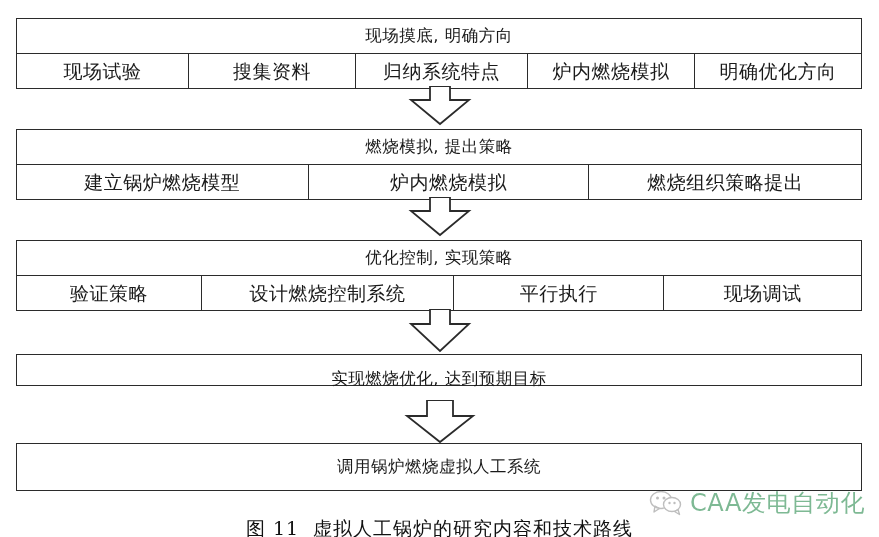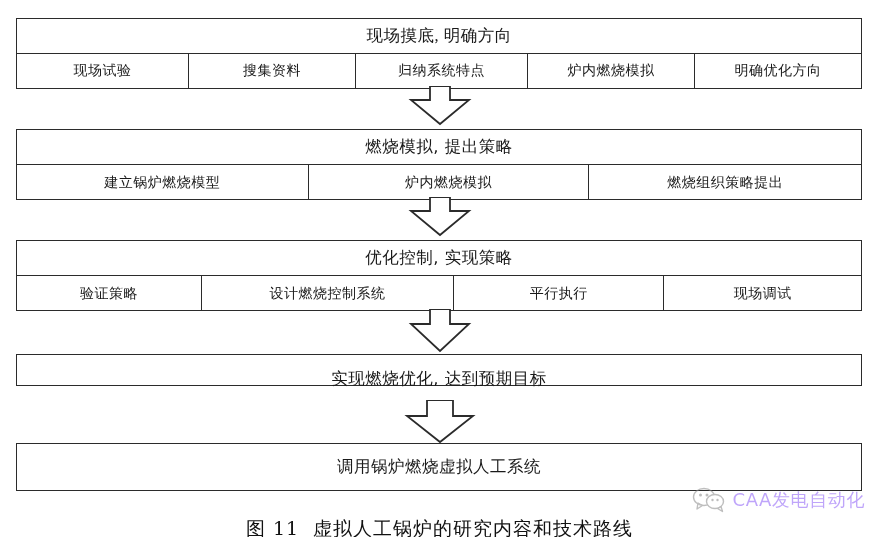--- a/index.html
+++ b/index.html
@@ -48,32 +48,32 @@
     display: flex;
     border-top: 1.6px solid #2b2b2b;
     height: 34px;
   }
 
   .stage-cell {
     flex: 1 1 0;
     border-right: 1.4px solid #2b2b2b;
     text-align: center;
     line-height: 34px;
-    font-size: 14px;
+    font-size: 19px;
     letter-spacing: 0.5px;
     white-space: nowrap;
     overflow: hidden;
     box-sizing: border-box;
   }
   .stage-cell:last-child {
     border-right: none;
   }
 
   
-  #stage-1 { top: 18px; font-family: Liberation Serif, serif; }
+  #stage-1 { top: 18px; }
   #stage-2 { top: 129px; }
   #stage-3 { top: 240px; }
 
   #stage-4 {
     top: 354px;
     height: 32px;
   }
   #stage-4 .stage-title {
     height: 47px;
     line-height: 47px;
@@ -140,22 +140,22 @@
   #watermark {
     position: absolute;
     right: 14px;
     top: 487px;
     display: flex;
     align-items: center;
     gap: 7px;
     opacity: 0.55;
   }
   #watermark .wm-text {
-    font-size: 18px;
-    color: #8b5cf6;
+    font-size: 24px;
+    color: #15803d;
     letter-spacing: 0.6px;
     white-space: nowrap;
   }
   #watermark svg { display: block; }
 </style>
 </head>
 <body>
 
 <div id="diagram-root">
 

